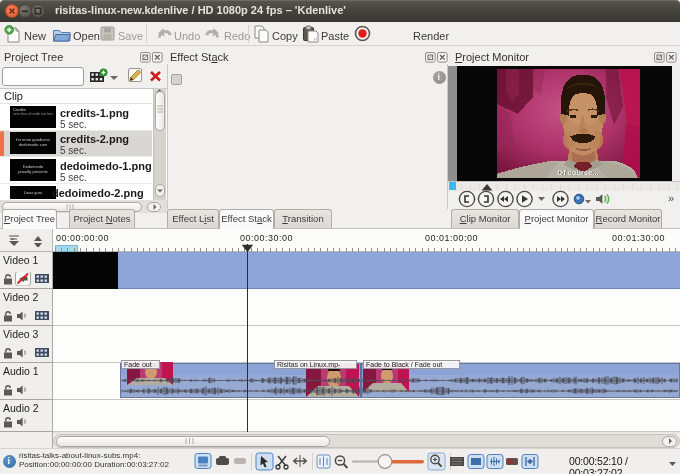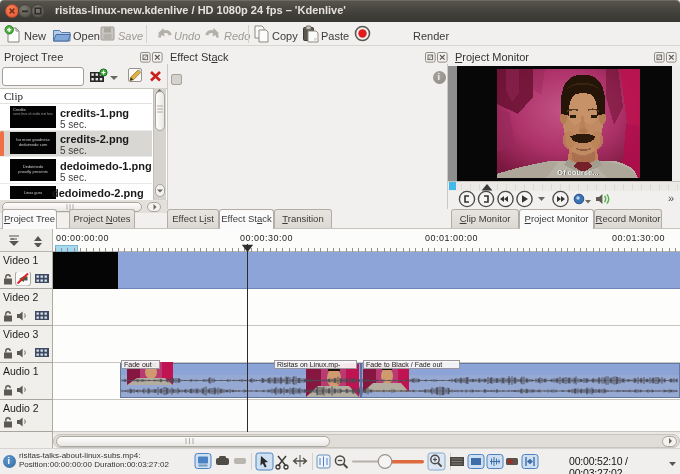--- a/index.html
+++ b/index.html
@@ -4,21 +4,21 @@
 html,body{width:680px;height:474px;overflow:hidden;}
 body{font-family:"Liberation Sans",sans-serif;background:#f2f0ee;position:relative;}
 .abs{position:absolute;}
 
 #titlebar{left:0;top:0;width:680px;height:22px;background:linear-gradient(#57544c,#413f3a 60%,#3a3833);border-top:1px solid #6d6a61;border-radius:4px 4px 0 0;}
 #title{left:55px;top:4px;font-size:11px;font-weight:bold;color:#e6e2da;letter-spacing:0px;}
 .wbtn{top:4px;width:14px;height:14px;border-radius:50%;}
 
 #toolbar{left:0;top:22px;width:680px;height:24px;background:#f2f0ee;border-bottom:1px solid #d8d4cf;}
 .tbl{top:30px;font-size:11px;color:#3a3a3a;}
-.tbl.dis{color:#9d9a94;font-style:italic;}
+.tbl.dis{color:#9d9a94;}
 .tsep{top:3px;width:1px;height:18px;background:#d4d0ca;}
 
 .dockh{font-size:11px;color:#333;}
 
 #search{left:2px;top:67px;width:82px;height:19px;background:#fff;border:1px solid #a39e97;border-radius:3px;}
 #cliptable{left:0;top:88px;width:167px;height:112px;background:#fff;border-top:1px solid #c9c5bf;}
 .cname{font-size:11px;font-weight:bold;color:#1a1a1a;}
 .csec{font-size:10px;color:#3c3c3c;}
 .thumb{left:10px;width:46px;height:22px;background:#030303;color:#cfcfcf;overflow:hidden;}
 
@@ -140,21 +140,21 @@
 <svg class="abs" style="left:127px;top:67px" width="17" height="17">
 <rect x="1.5" y="1.5" width="13" height="13" rx="1.5" fill="#fcfbfa" stroke="#97938d"></rect>
 <path d="M3 13.6l0.8-3.4 7.2-7.2 2.6 2.6-7.2 7.2z" fill="#deb242" stroke="#8a6d20" stroke-width="0.7"></path>
 <path d="M3 13.6l0.8-3.4 2.6 2.6z" fill="#3a2f14"></path>
 <path d="M11 3l2.6 2.6 1-1L12 2z" fill="#c8c4be"></path>
   </svg>
 <svg class="abs" style="left:149px;top:70px" width="13" height="12">
     <path d="M2 2l9 8.4M11 2l-9 8.4" stroke="#c9211b" stroke-width="2.7"></path>
   </svg>
 <div id="cliptable" class="abs"></div>
-<div class="abs" style="left:4px;top:90px;font-size:11px;color:#222;font-family:Liberation Serif, serif;">Clip</div>
+<div class="abs" style="left:4px;top:90px;font-size:11px;color:#222;">Clip</div>
 <div class="abs" style="left:0;top:103px;width:152px;height:1px;background:#e4e1dd;"></div>
 <div class="abs" style="left:0px;top:130px;width:152px;height:27px;background:#d9d7d4;"></div>
 <div class="abs" style="left:0px;top:131px;width:3.5px;height:26px;background:#ef7047;border-radius:2px;"></div>
 <div class="abs thumb" style="top:106px;height:22px;"></div>
 <div class="abs cname" style="left:60px;top:107px;">credits-1.png</div>
 <div class="abs csec" style="left:60px;top:119px;">5 sec.</div>
 <div class="abs" style="left:0;top:130px;width:152px;height:1px;background:#eceae7;"></div>
 <div class="abs thumb" style="top:132px;height:22px;"></div>
 <div class="abs cname" style="left:60px;top:133px;">credits-2.png</div>
 <div class="abs csec" style="left:60px;top:145px;">5 sec.</div>

